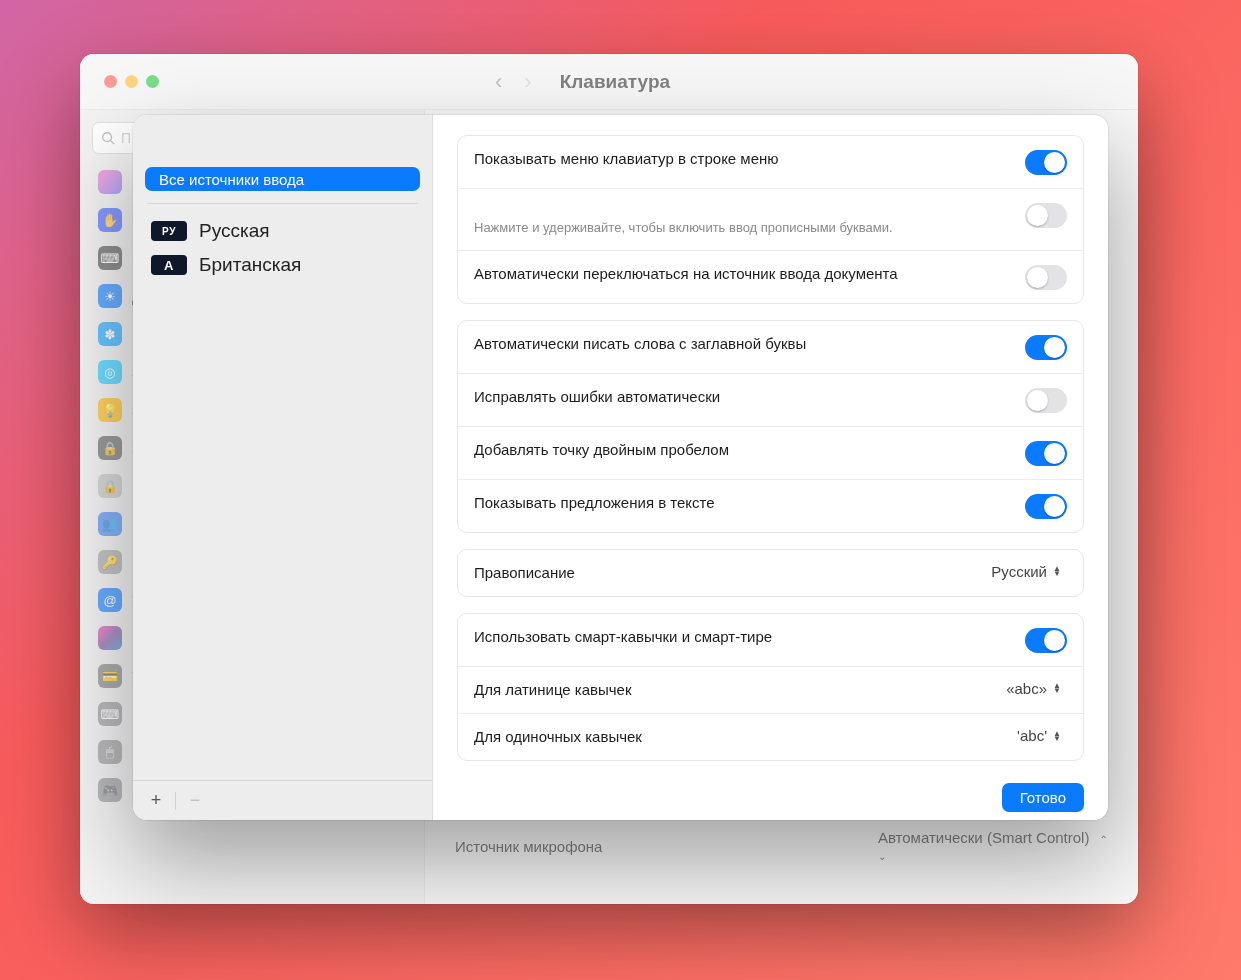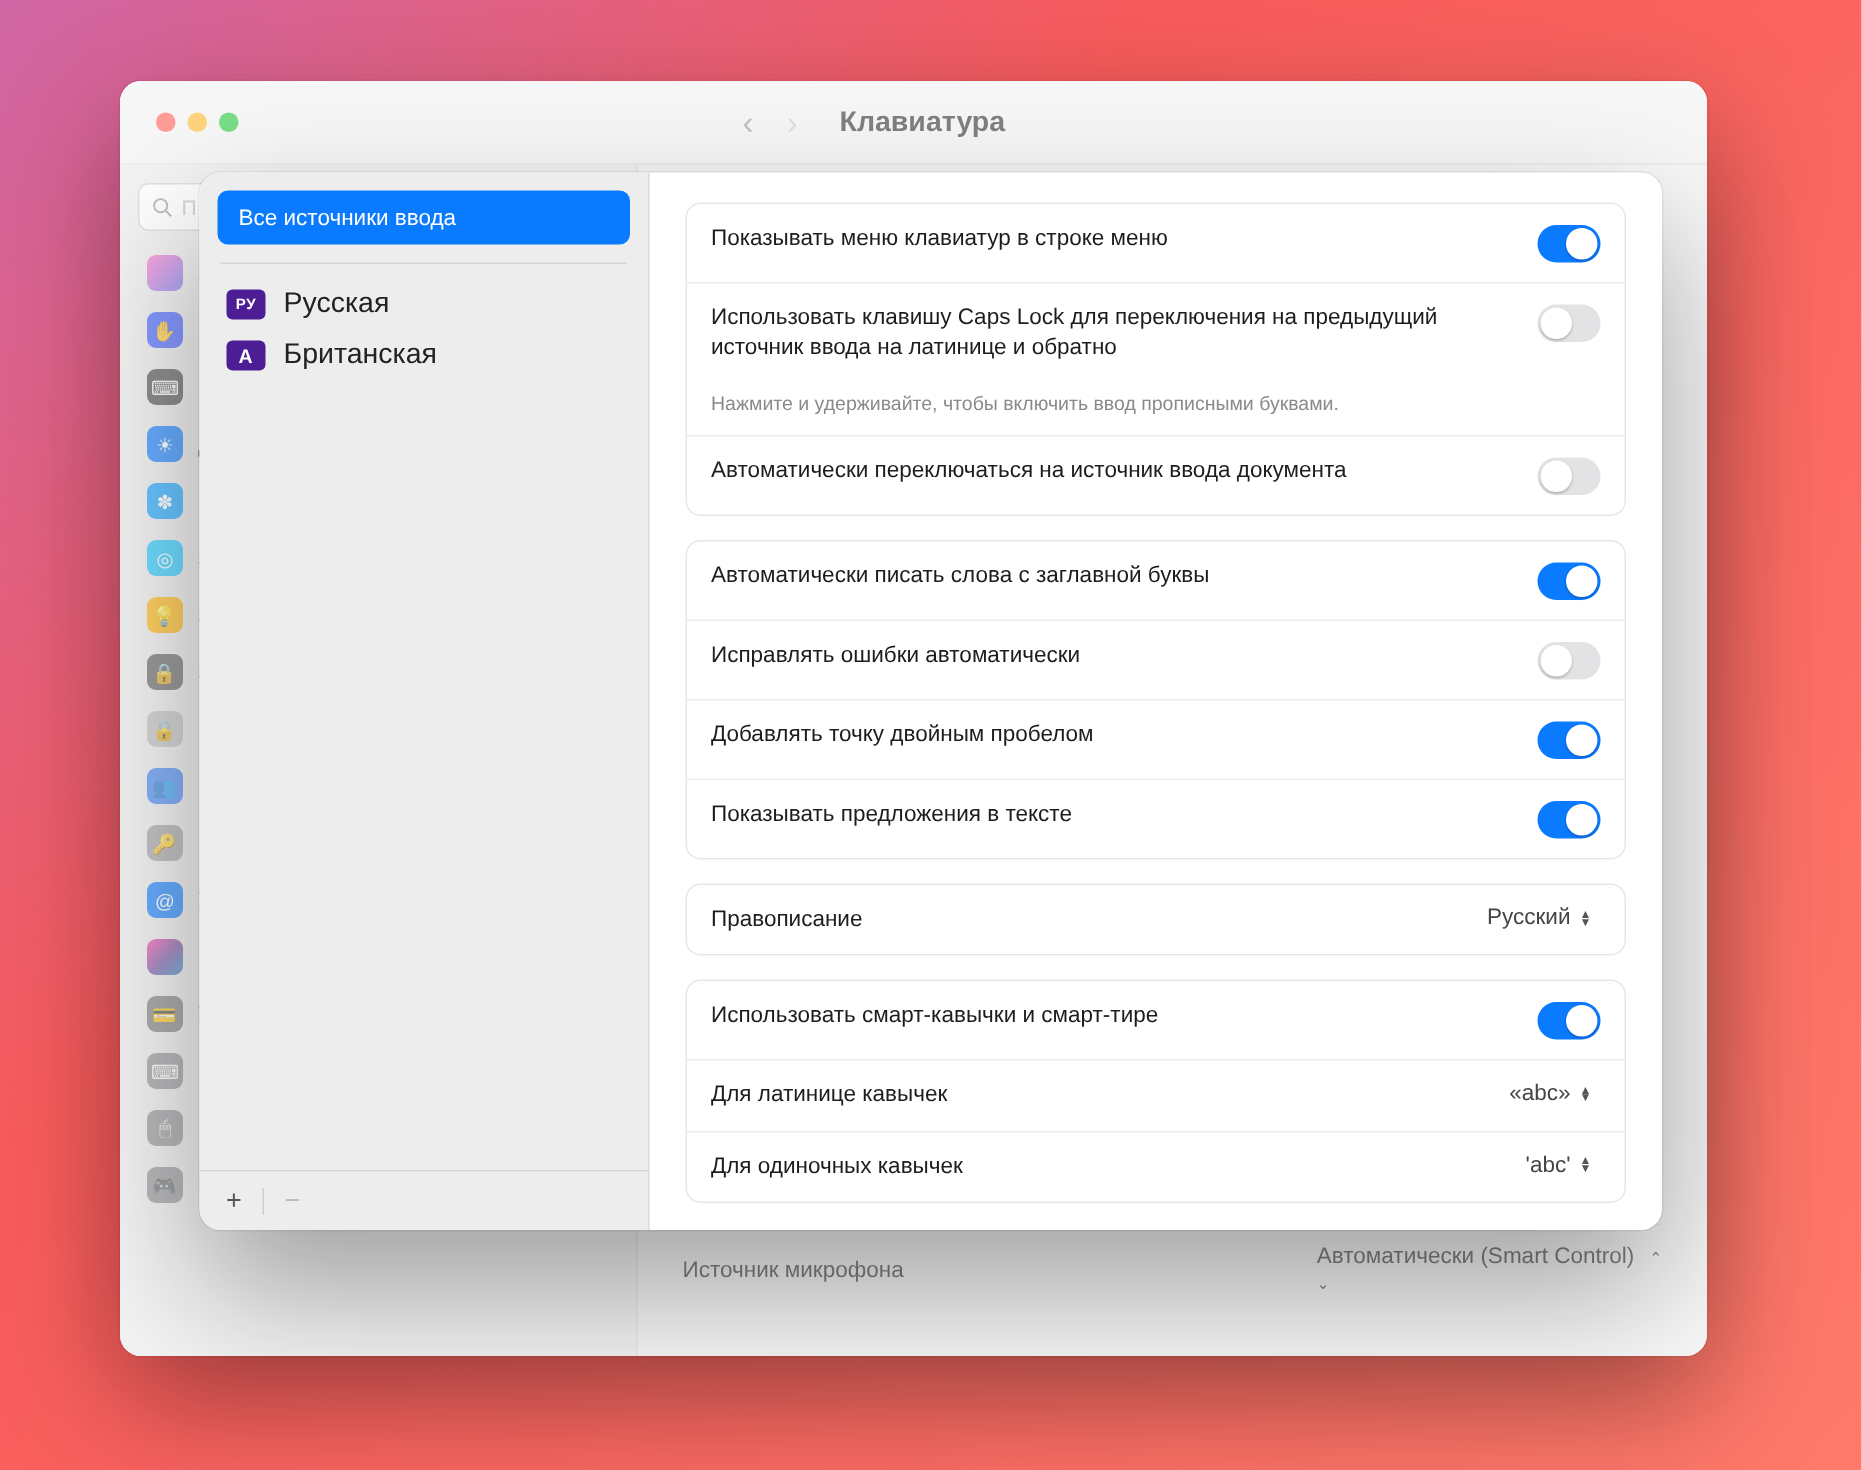--- a/index.html
+++ b/index.html
@@ -30,24 +30,24 @@
   .dim-overlay { position:absolute; inset:0; background:rgba(255,255,255,.38); }
 
   
   .sheet {
     position:absolute; top:115px; left:133px; width:975px; height:705px;
     background:#fff; border-radius:14px; box-shadow:0 40px 90px rgba(0,0,0,.35), 0 0 0 1px rgba(0,0,0,.06);
     display:flex; overflow:hidden;
   }
   .sheet-sidebar { width:300px; background:#ededed; border-right:1px solid #dcdcdc; display:flex; flex-direction:column; }
   .ss-top { padding:12px 12px 0 12px; }
-  .ss-all { background:#0a7aff; color:#fff; font-size:15px; font-weight:500; height:36px; border-radius:7px; display:flex; align-items:center; padding:0 14px;}
+  .ss-all { background:#0a7aff; color:#fff; font-size:15px; font-weight:500; height:24px; border-radius:7px; display:flex; align-items:center; padding:0 14px;margin-top:40px;}
   .ss-divider { height:1px; background:#d6d6d6; margin:12px 2px 10px 2px;}
   .ss-item { display:flex; align-items:center; gap:12px; height:34px; padding:0 6px; border-radius:7px; cursor:default;}
-  .ss-badge { width:26px; height:20px; border-radius:4px; background:#4c1d95; color:#fff; font-size:10px; font-weight:700; display:flex; align-items:center; justify-content:center; letter-spacing:.5px;}
+  .ss-badge { width:36px; height:20px; border-radius:4px; background:#0f172a; color:#fff; font-size:10px; font-weight:700; display:flex; align-items:center; justify-content:center; letter-spacing:.5px;}
   .ss-badge.a { font-size:13px; font-weight:700;}
   .ss-label { font-size:19px; color:#222;}
   .ss-footer { margin-top:auto; height:40px; border-top:1px solid #d6d6d6; display:flex; align-items:center; padding:0 10px; gap:6px;}
   .ss-fb { width:26px; height:26px; border-radius:5px; display:flex; align-items:center; justify-content:center; font-size:18px; color:#555; cursor:pointer;}
   .ss-fb.minus{color:#bcbcbc;}
 
   .sheet-main { flex:1; display:flex; flex-direction:column; padding:20px 24px 14px 24px; overflow:hidden;border-radius:21px;}
   .group { border:1px solid #e7e7e7; border-radius:10px; background:#fff; overflow:hidden; margin-bottom:16px;}
   .cell { display:flex; align-items:flex-start; gap:16px; padding:13px 16px; font-size:15px; color:#1d1d1f;}
   .cell + .cell { border-top:1px solid #ececec;}
@@ -200,21 +200,20 @@
           <div class="cell">
             <div class="cell-left">
               <div class="cell-title">Показывать меню клавиатур в строке меню</div>
             </div>
             <div class="switch on">
               <div class="knob"></div>
             </div>
           </div>
           <div class="cell">
             <div class="cell-left">
-              <div class="cell-title">Использовать клавишу Caps Lock для переключения на предыдущий источник ввода на латинице и обратно</div>
               <div class="cell-sub">Нажмите и удерживайте, чтобы включить ввод прописными буквами.</div>
             </div>
             <div class="switch">
               <div class="knob"></div>
             </div>
           </div>
           <div class="cell">
             <div class="cell-left">
               <div class="cell-title">Автоматически переключаться на источник ввода документа</div>
             </div>

